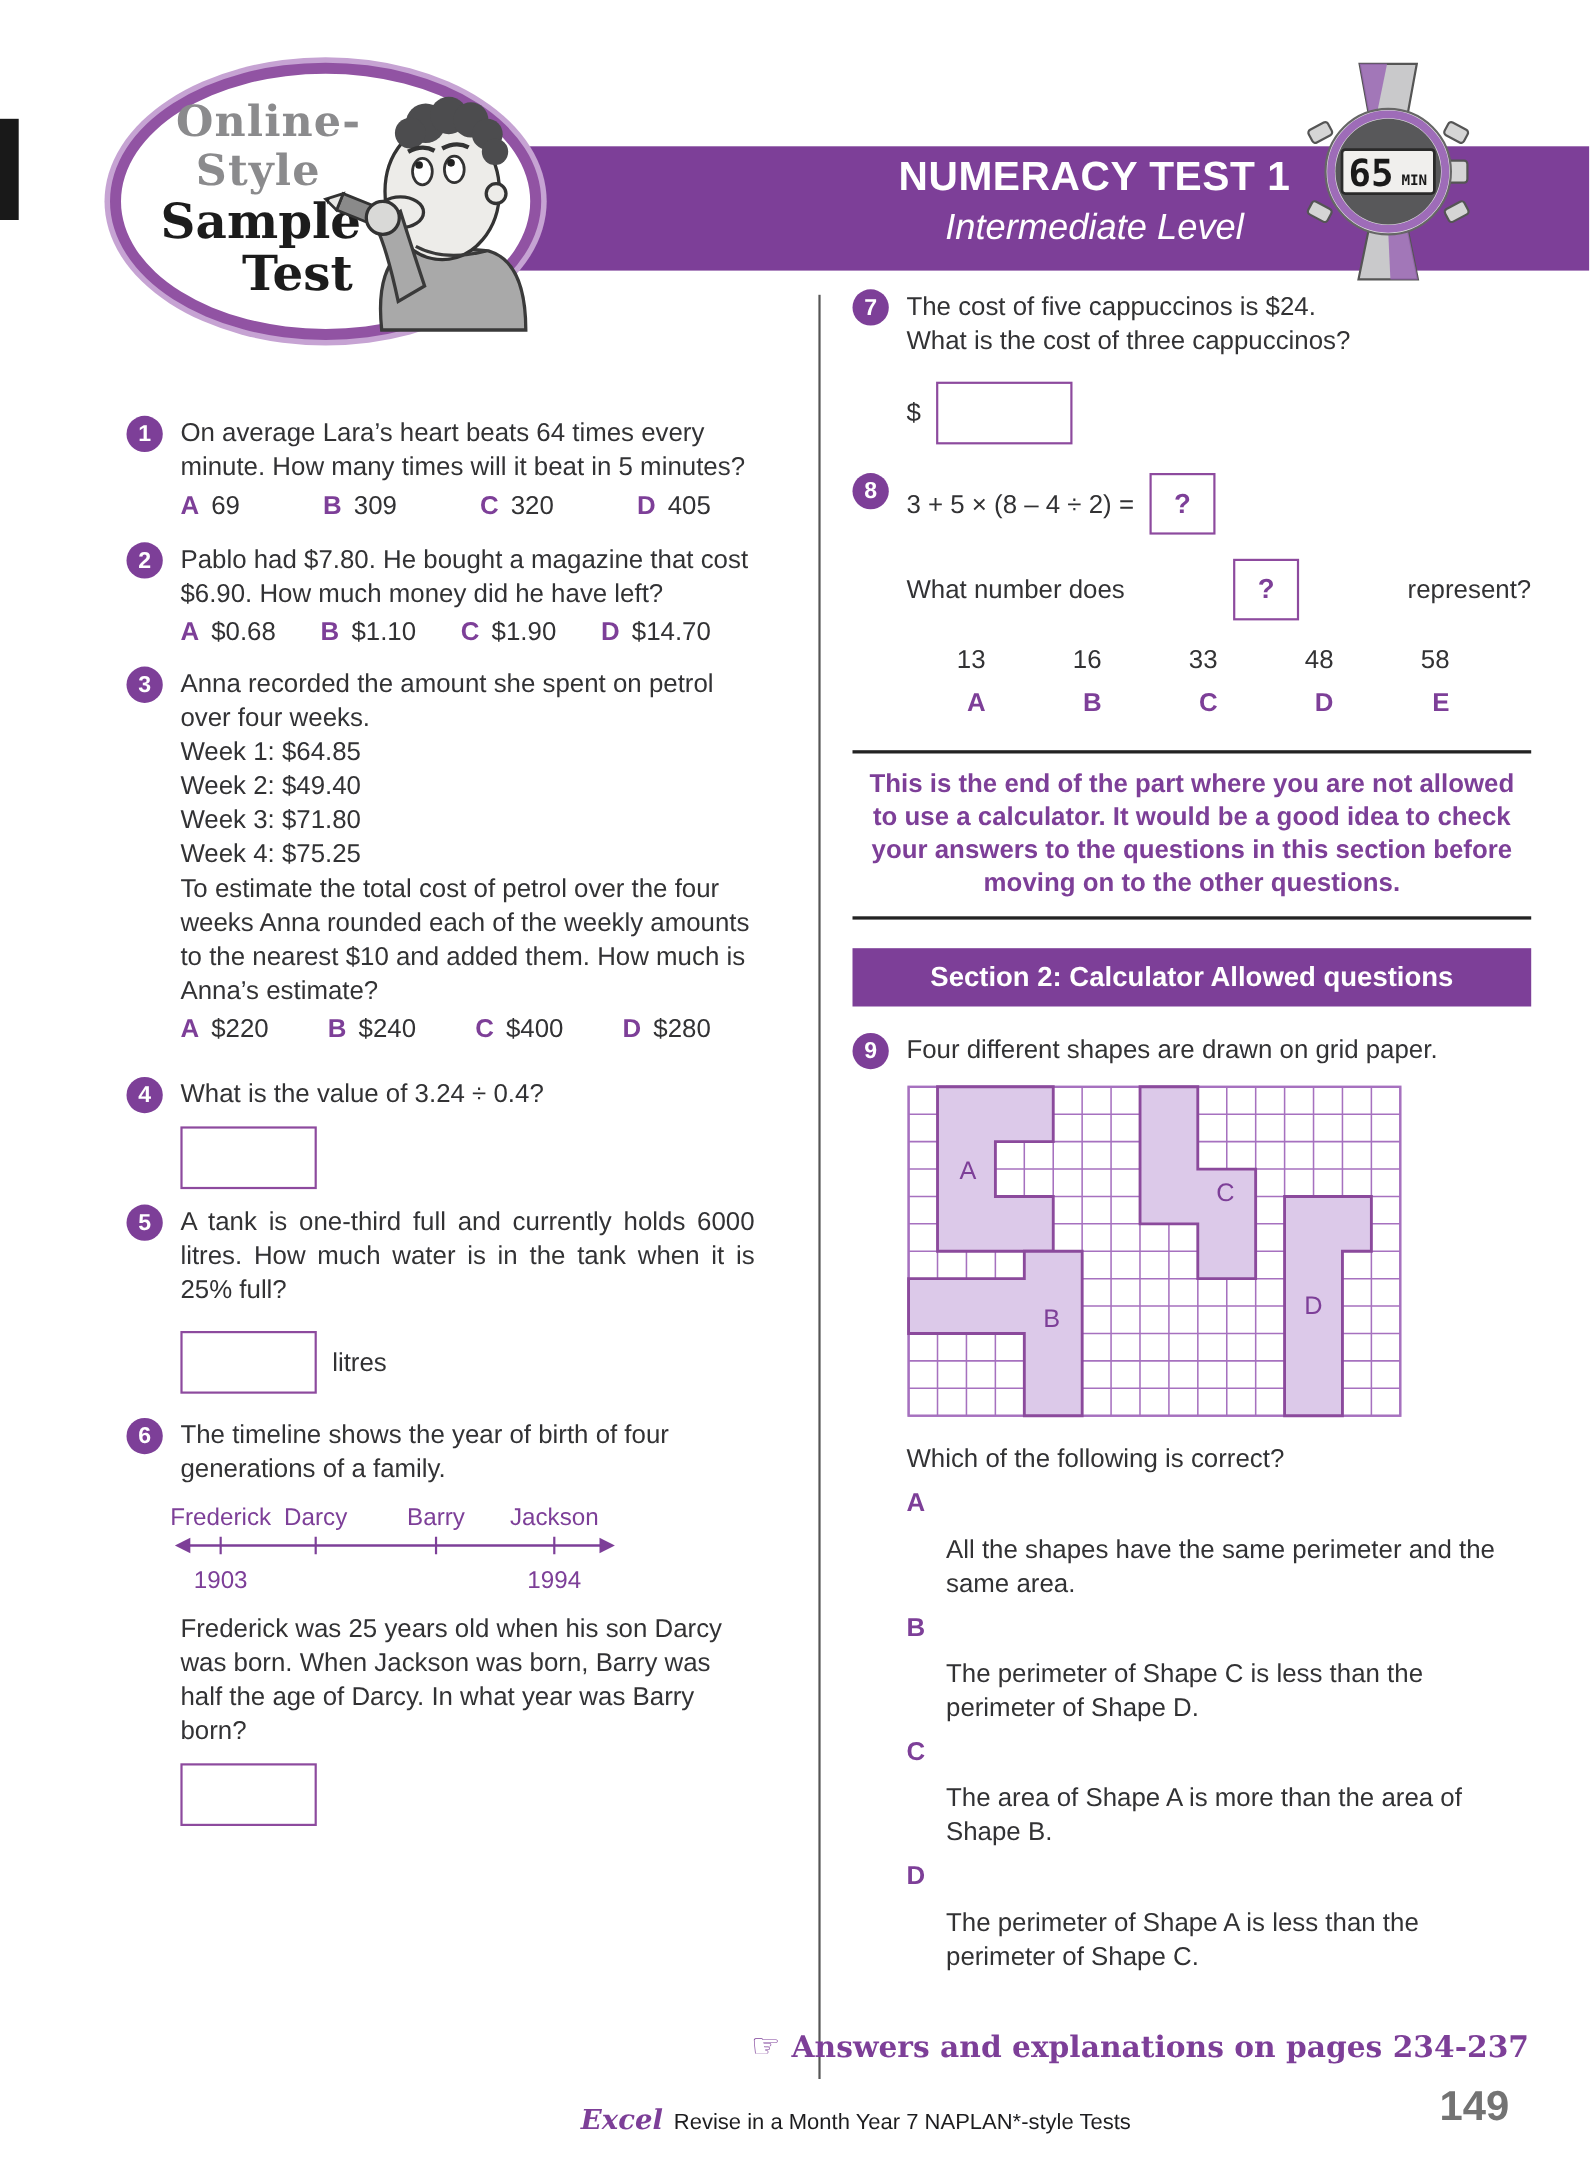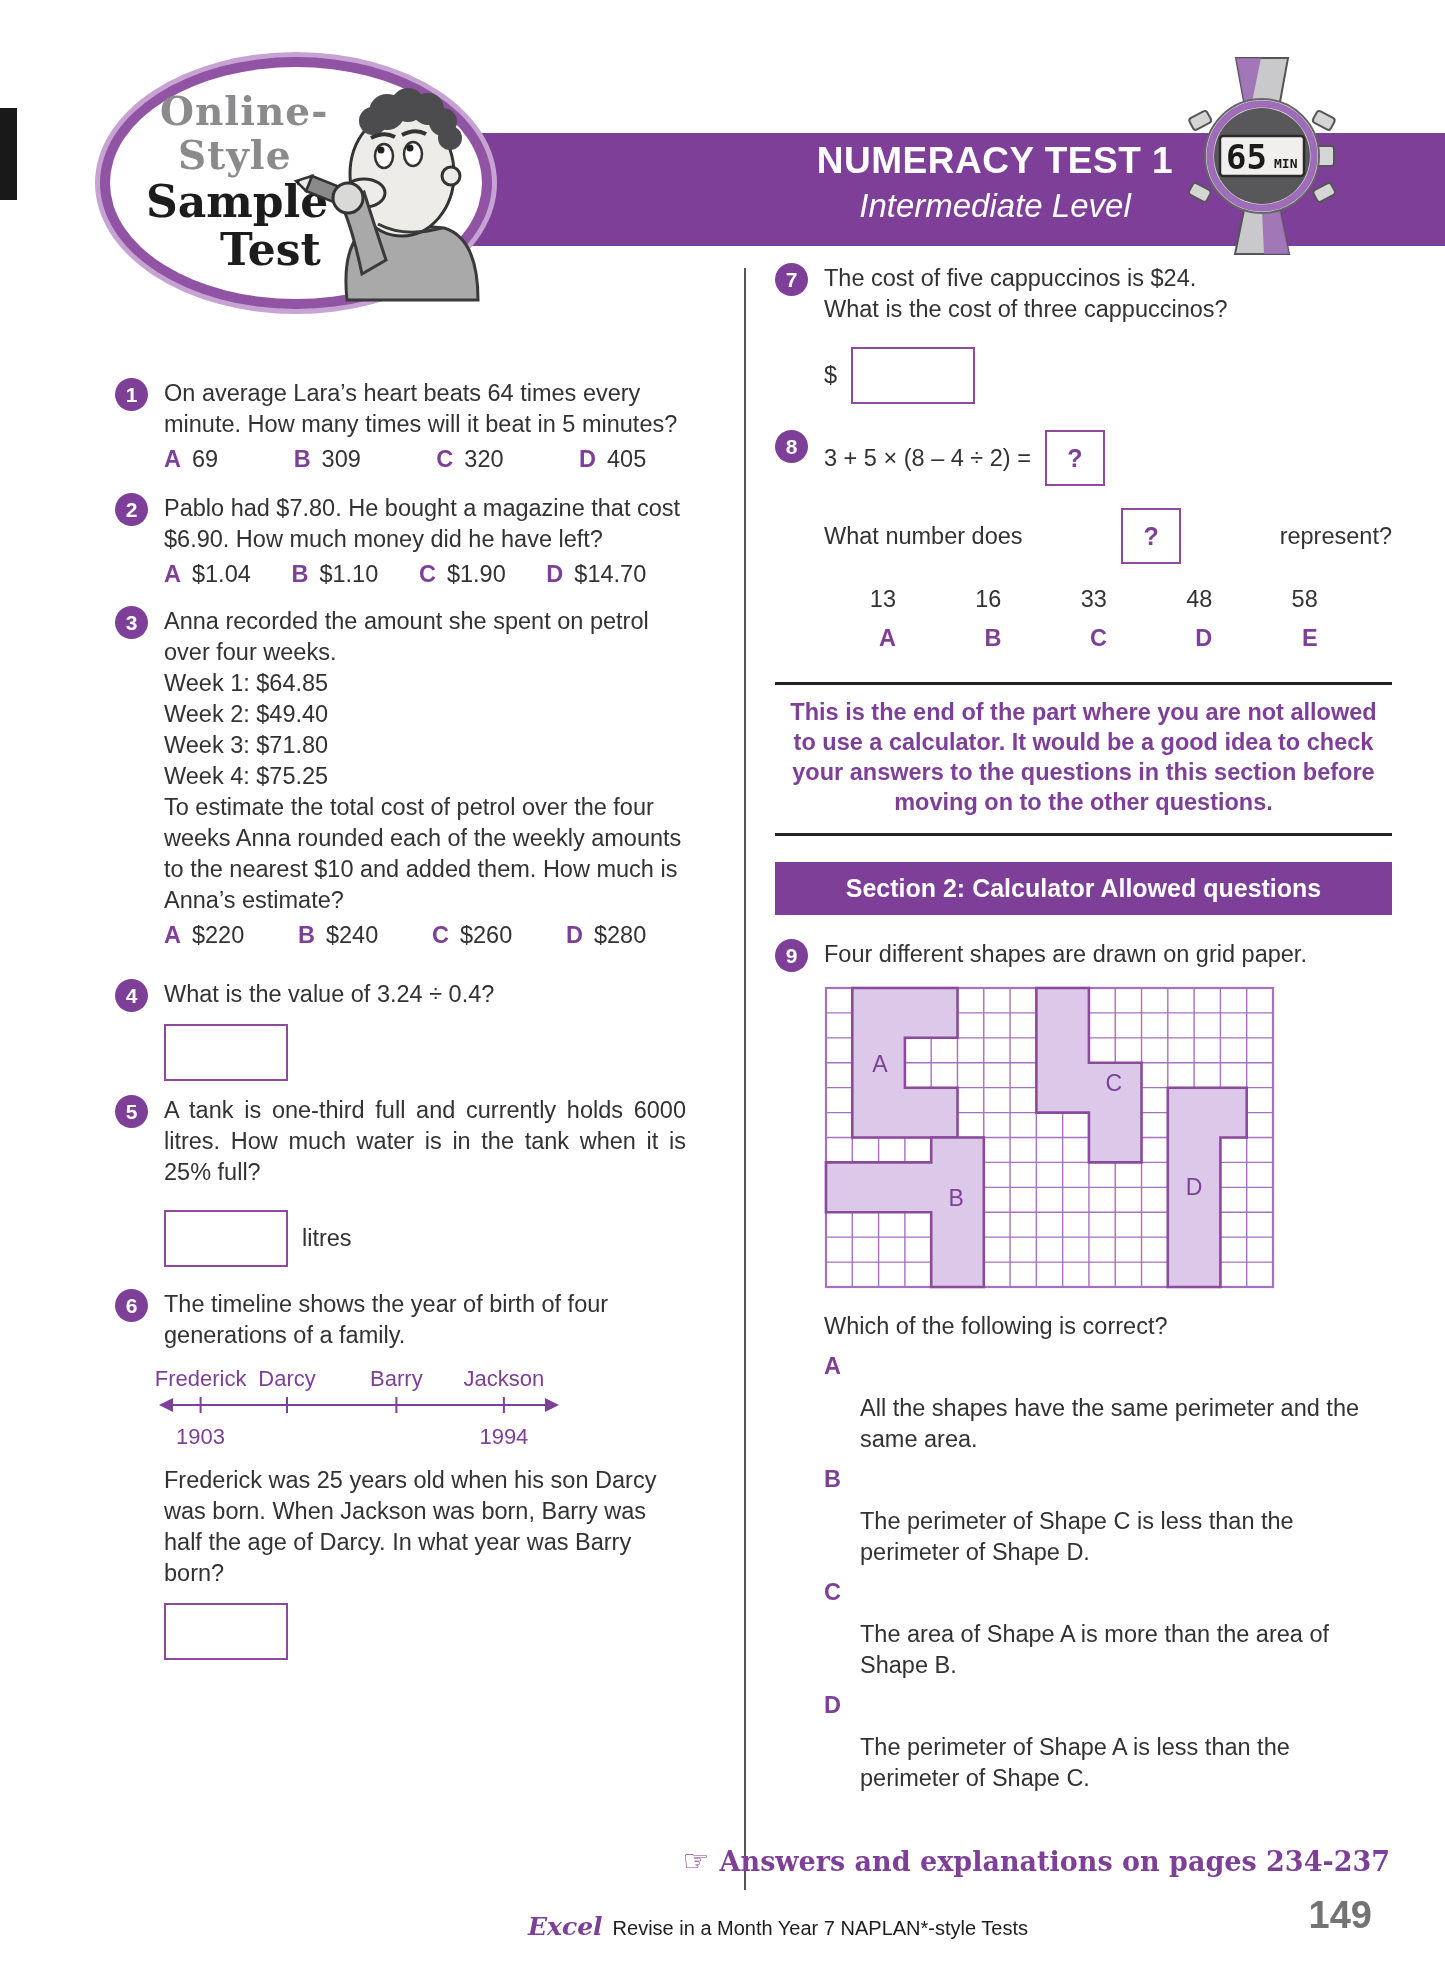--- a/index.html
+++ b/index.html
@@ -164,41 +164,41 @@
           <span class="opt"><b>D</b><span>405</span></span>
         </div>
       </div>
     </div>
 
     <div class="q mt18">
       <div class="badge">2</div>
       <div class="qbody">
         <p>Pablo had $7.80. He bought a magazine that cost $6.90. How much money did he have left?</p>
         <div class="opts">
-          <span class="opt"><b>A</b><span>$1.04</span></span>
+          <span class="opt"><b>A</b><span>$0.68</span></span>
           <span class="opt"><b>B</b><span>$1.10</span></span>
           <span class="opt"><b>C</b><span>$1.90</span></span>
           <span class="opt"><b>D</b><span>$14.70</span></span>
         </div>
       </div>
     </div>
 
     <div class="q mt16">
       <div class="badge">3</div>
       <div class="qbody">
         <p>Anna recorded the amount she spent on petrol over four weeks.</p>
         <p>Week 1: $64.85</p>
         <p>Week 2: $49.40</p>
         <p>Week 3: $71.80</p>
         <p>Week 4: $75.25</p>
         <p>To estimate the total cost of petrol over the four weeks Anna rounded each of the weekly amounts to the nearest $10 and added them. How much is Anna’s estimate?</p>
         <div class="opts">
           <span class="opt"><b>A</b><span>$220</span></span>
           <span class="opt"><b>B</b><span>$240</span></span>
-          <span class="opt"><b>C</b><span>$260</span></span>
+          <span class="opt"><b>C</b><span>$400</span></span>
           <span class="opt"><b>D</b><span>$280</span></span>
         </div>
       </div>
     </div>
 
     <div class="q mt28">
       <div class="badge">4</div>
       <div class="qbody">
         <p>What is the value of 3.24 ÷ 0.4?</p>
         <div class="ansbox"></div>

